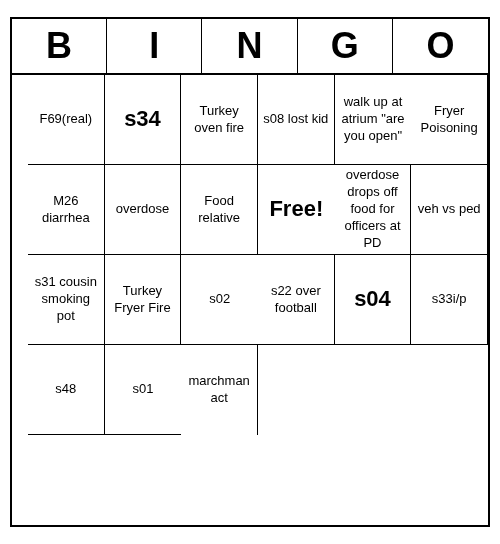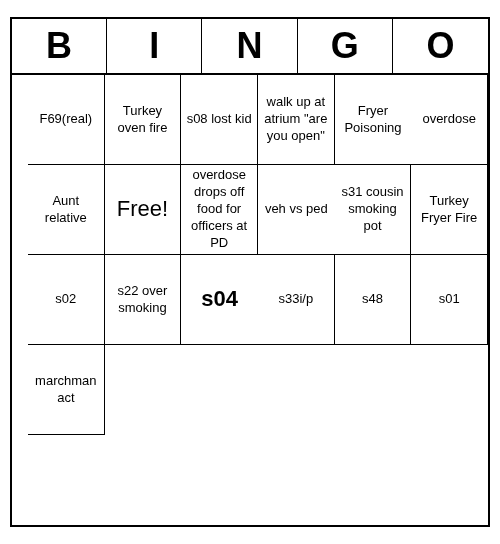--- a/index.html
+++ b/index.html
@@ -68,48 +68,50 @@
       border-bottom: none;
     }
 
     .bingo-cell.large-text {
       font-size: 22px;
       font-weight: bold;
     }
 
     .bingo-cell.free {
       font-size: 22px;
-      font-weight: normal;
+      font-weight: bold;
     }
   </style>
 </head>
 <body>
 
 <div class="bingo-container">
   <div class="bingo-header">
   <div class="bingo-header-cell">B</div>
       <div class="bingo-header-cell">I</div>
       <div class="bingo-header-cell">N</div>
       <div class="bingo-header-cell">G</div>
       <div class="bingo-header-cell">O</div>
     </div>
   <div class="bingo-grid">
   <div class="bingo-cell">F69(real)</div>
+      <div class="bingo-cell large-text">s34</div>
       <div class="bingo-cell">Turkey oven fire</div>
       <div class="bingo-cell">s08 lost kid</div>
       <div class="bingo-cell">walk up at atrium "are you open"</div>
       <div class="bingo-cell">Fryer Poisoning</div>
+      <div class="bingo-cell">M26 diarrhea</div>
       <div class="bingo-cell">overdose</div>
-      <div class="bingo-cell">Aunt relative</div>
+      <div class="bingo-cell">Food relative</div>
       <div class="bingo-cell free">Free!</div>
       <div class="bingo-cell">overdose drops off food for officers at PD</div>
       <div class="bingo-cell">veh vs ped</div>
       <div class="bingo-cell">s31 cousin smoking pot</div>
       <div class="bingo-cell">Turkey Fryer Fire</div>
       <div class="bingo-cell">s02</div>
-      <div class="bingo-cell">s22 over smoking</div>
+      <div class="bingo-cell">s22 over football</div>
       <div class="bingo-cell large-text">s04</div>
       <div class="bingo-cell">s33i/p</div>
       <div class="bingo-cell">s48</div>
       <div class="bingo-cell">s01</div>
       <div class="bingo-cell">marchman act</div>
     </div>
 </div>
 
 </body></html>

